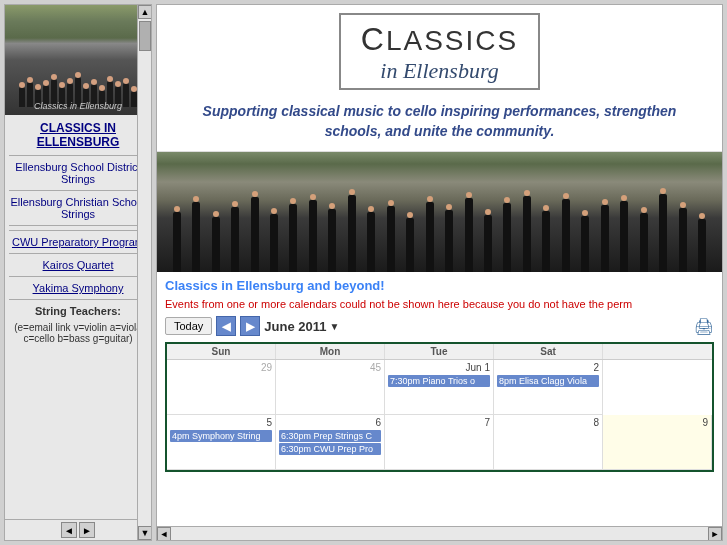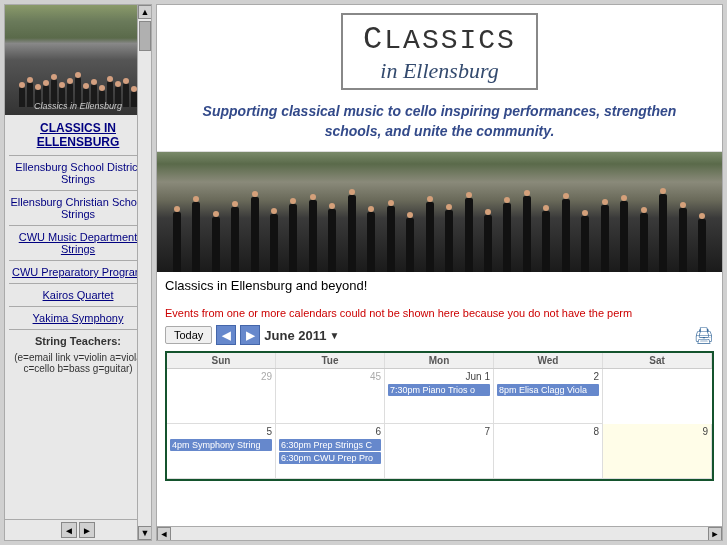--- a/index.html
+++ b/index.html
@@ -132,21 +132,21 @@
     .classics-logo {
       display: inline-block;
       border: 2px solid #888;
       padding: 6px 20px 4px;
       background: white;
       margin-bottom: 6px;
     }
 
     .classics-title-main {
       font-size: 28px;
-      font-family: Liberation Mono, monospace;
+      font-family: Liberation Sans, sans-serif;
       color: #333;
       letter-spacing: 2px;
     }
 
     .classics-title-main span.cap {
       font-size: 32px;
     }
 
     .classics-subtitle {
       font-size: 22px;
@@ -183,23 +183,23 @@
     }
 
     .calendar-section {
       flex: 1;
       padding: 6px 8px;
       overflow: hidden;
     }
 
     .calendar-title {
       font-size: 13px;
-      font-weight: normal;
-      color: #000000;
-      margin-bottom: 14px;
+      font-weight: bold;
+      color: #3b82f6;
+      margin-bottom: 5px;
     }
 
     .calendar-error {
       font-size: 11px;
       color: #cc0000;
       margin-bottom: 6px;
       white-space: nowrap;
       overflow: hidden;
       text-overflow: ellipsis;
     }
@@ -438,21 +438,20 @@
     </div>
 
     <div class="sidebar-nav">
       <a class="sidebar-main-link">CLASSICS IN ELLENSBURG</a>
       <hr class="sidebar-divider">
 
       <a class="sidebar-link">Ellensburg School District Strings</a>
       <hr class="sidebar-divider">
       <a class="sidebar-link">Ellensburg Christian School Strings</a>
       <hr class="sidebar-divider">
-      <a class="sidebar-link underline">CWU Music Department Strings</a>
       <hr class="sidebar-divider">
       <a class="sidebar-link underline">CWU Preparatory Program</a>
       <hr class="sidebar-divider">
       <a class="sidebar-link underline">Kairos Quartet</a>
       <hr class="sidebar-divider">
       <a class="sidebar-link underline">Yakima Symphony</a>
       <hr class="sidebar-divider">
       <div class="sidebar-link" style="font-weight:bold; cursor:default; text-decoration:none; color:#333;">String Teachers:</div>
       <div class="sidebar-small-text">(e=email link v=violin a=viola c=cello b=bass g=guitar)</div>
     </div>
@@ -586,23 +585,22 @@
           <span>June 2011</span>
           <span style="font-size:10px;cursor:pointer;">▼</span>
         </div>
         <div class="cal-print-icon">🖨</div>
       </div>
 
       <div style="border:2px solid #14532d;">
 
         <div class="cal-header-row">
           <div class="cal-header-cell">Sun</div>
+          <div class="cal-header-cell">Mon</div>
           <div class="cal-header-cell">Tue</div>
-          <div class="cal-header-cell">Mon</div>
-          <div class="cal-header-cell">Wed</div>
           <div class="cal-header-cell">Sat</div>
         </div>
 
         <div class="cal-body">
           <div class="cal-cell">
             <div class="cal-date other-month">29</div>
           </div>
           <div class="cal-cell">
             <div class="cal-date other-month">45</div>
           </div>

